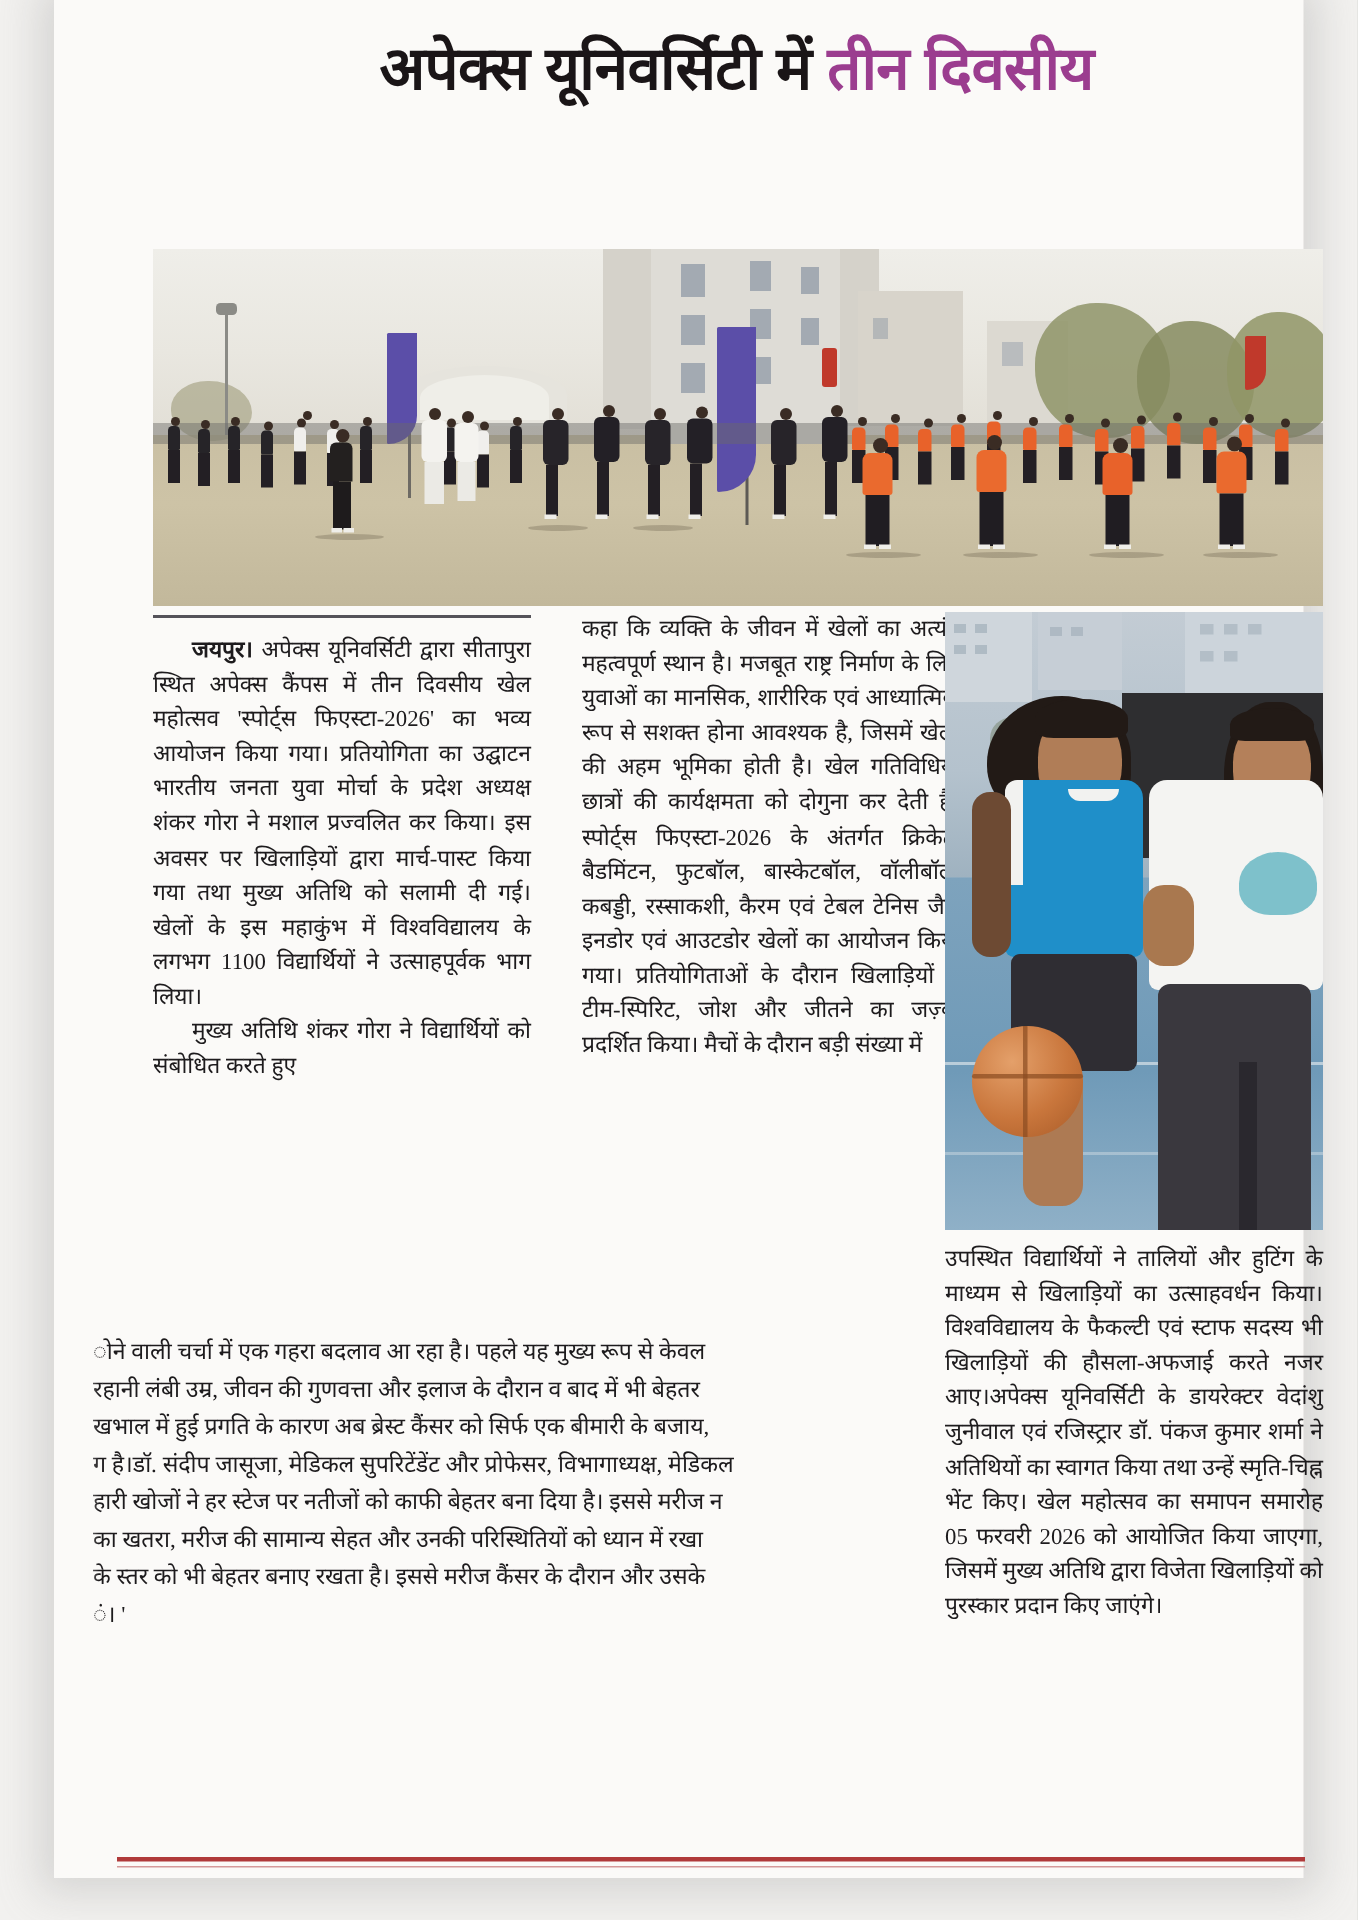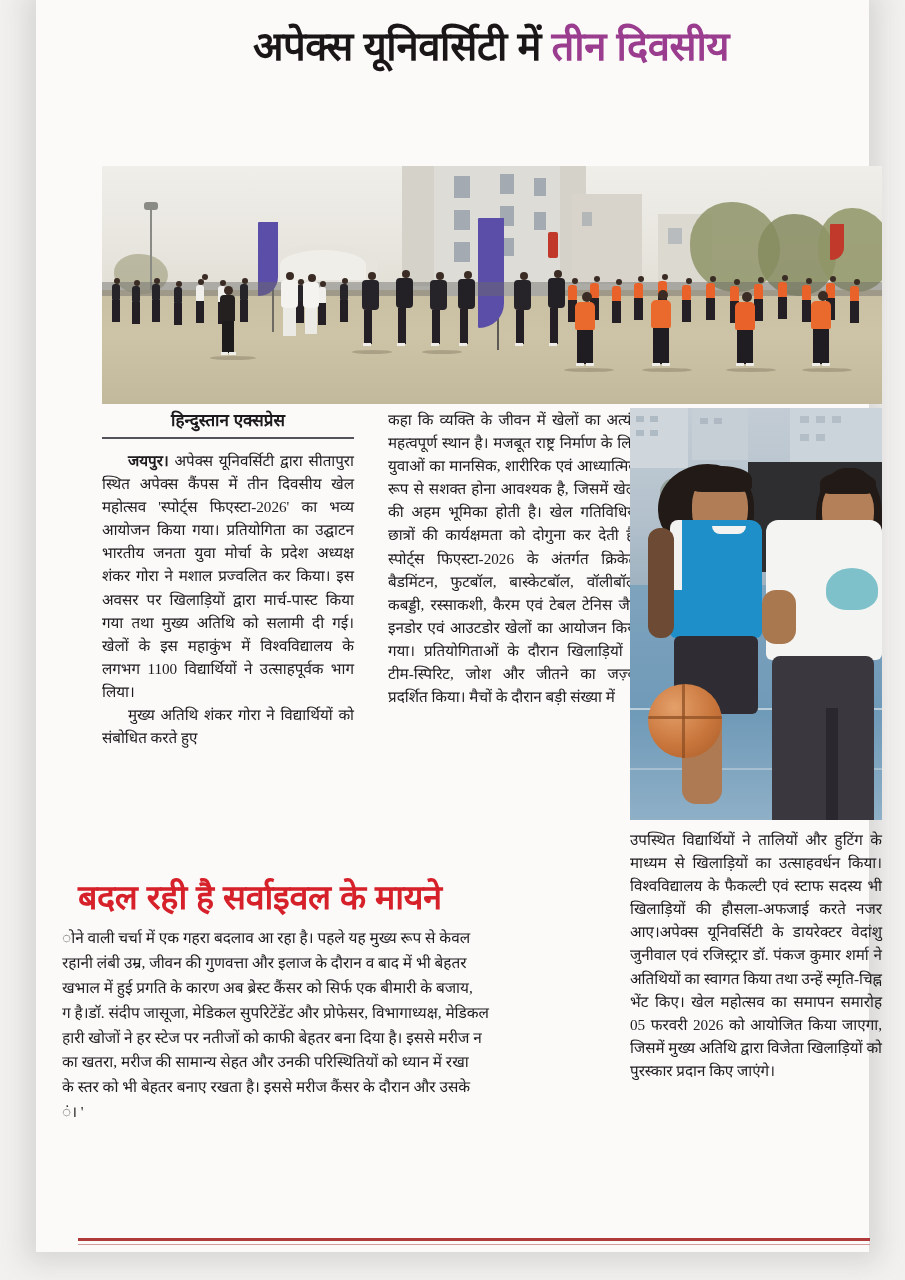--- a/index.html
+++ b/index.html
@@ -323,21 +323,20 @@
       <div class="shadow" style="left:540px;top:202px;width:50px;"></div>
       <div class="shadow" style="left:624px;top:202px;width:50px;"></div>
       <div class="shadow" style="left:700px;top:202px;width:50px;"></div>
       <div class="shadow" style="left:250px;top:184px;width:40px;"></div>
       <div class="shadow" style="left:320px;top:184px;width:40px;"></div>
     </div>
 
     <div class="art1">
 
       <div class="col c1">
-        <div class="source">हिन्दुस्तान एक्सप्रेस</div>
         <div class="rule-src"></div>
         <div class="body-txt">
           <p class="lead"><b>जयपुर।</b><span> अपेक्स यूनिवर्सिटी द्वारा सीतापुरा स्थित अपेक्स कैंपस में तीन दिवसीय खेल महोत्सव 'स्पोर्ट्स फिएस्टा-2026' का भव्य आयोजन किया गया। प्रतियोगिता का उद्घाटन भारतीय जनता युवा मोर्चा के प्रदेश अध्यक्ष शंकर गोरा ने मशाल प्रज्वलित कर किया। इस अवसर पर खिलाड़ियों द्वारा मार्च-पास्ट किया गया तथा मुख्य अतिथि को सलामी दी गई। खेलों के इस महाकुंभ में विश्वविद्यालय के लगभग 1100 विद्यार्थियों ने उत्साहपूर्वक भाग लिया।</span></p>
           <p>मुख्य अतिथि शंकर गोरा ने विद्यार्थियों को संबोधित करते हुए</p>
         </div>
       </div>
 
       <div class="col c2">
         <div class="body-txt">
           <p style="text-indent:0;">कहा कि व्यक्ति के जीवन में खेलों का अत्यंत महत्वपूर्ण स्थान है। मजबूत राष्ट्र निर्माण के लिए युवाओं का मानसिक, शारीरिक एवं आध्यात्मिक रूप से सशक्त होना आवश्यक है, जिसमें खेलों की अहम भूमिका होती है। खेल गतिविधियाँ छात्रों की कार्यक्षमता को दोगुना कर देती हैं।स्पोर्ट्स फिएस्टा-2026 के अंतर्गत क्रिकेट, बैडमिंटन, फुटबॉल, बास्केटबॉल, वॉलीबॉल, कबड्डी, रस्साकशी, कैरम एवं टेबल टेनिस जैसे इनडोर एवं आउटडोर खेलों का आयोजन किया गया। प्रतियोगिताओं के दौरान खिलाड़ियों ने टीम-स्पिरिट, जोश और जीतने का जज़्बा प्रदर्शित किया। मैचों के दौरान बड़ी संख्या में</p>
@@ -397,21 +396,20 @@
           </div>
         </div>
 
         <div class="art1-c3-txt body-txt">
           <p style="text-indent:0;">उपस्थित विद्यार्थियों ने तालियों और हुटिंग के माध्यम से खिलाड़ियों का उत्साहवर्धन किया। विश्वविद्यालय के फैकल्टी एवं स्टाफ सदस्य भी खिलाड़ियों की हौसला-अफजाई करते नजर आए।अपेक्स यूनिवर्सिटी के डायरेक्टर वेदांशु जुनीवाल एवं रजिस्ट्रार डॉ. पंकज कुमार शर्मा ने अतिथियों का स्वागत किया तथा उन्हें स्मृति-चिह्न भेंट किए। खेल महोत्सव का समापन समारोह 05 फरवरी 2026 को आयोजित किया जाएगा, जिसमें मुख्य अतिथि द्वारा विजेता खिलाड़ियों को पुरस्कार प्रदान किए जाएंगे।</p>
         </div>
       </div>
     </div>
 
     <div class="art2">
-      <div class="sub-headline">बदल रही है सर्वाइवल के मायने</div>
       <div class="art2-body">
         <div>ोने वाली चर्चा में एक गहरा बदलाव आ रहा है। पहले यह मुख्य रूप से केवल</div>
         <div>रहानी लंबी उम्र, जीवन की गुणवत्ता और इलाज के दौरान व बाद में भी बेहतर</div>
         <div>खभाल में हुई प्रगति के कारण अब ब्रेस्ट कैंसर को सिर्फ एक बीमारी के बजाय,</div>
         <div>ग है।डॉ. संदीप जासूजा, मेडिकल सुपरिटेंडेंट और प्रोफेसर, विभागाध्यक्ष, मेडिकल</div>
         <div>हारी खोजों ने हर स्टेज पर नतीजों को काफी बेहतर बना दिया है। इससे मरीज न</div>
         <div> का खतरा, मरीज की सामान्य सेहत और उनकी परिस्थितियों को ध्यान में रखा</div>
         <div> के स्तर को भी बेहतर बनाए रखता है। इससे मरीज कैंसर के दौरान और उसके</div>
         <div>ं। '</div>
       </div>

